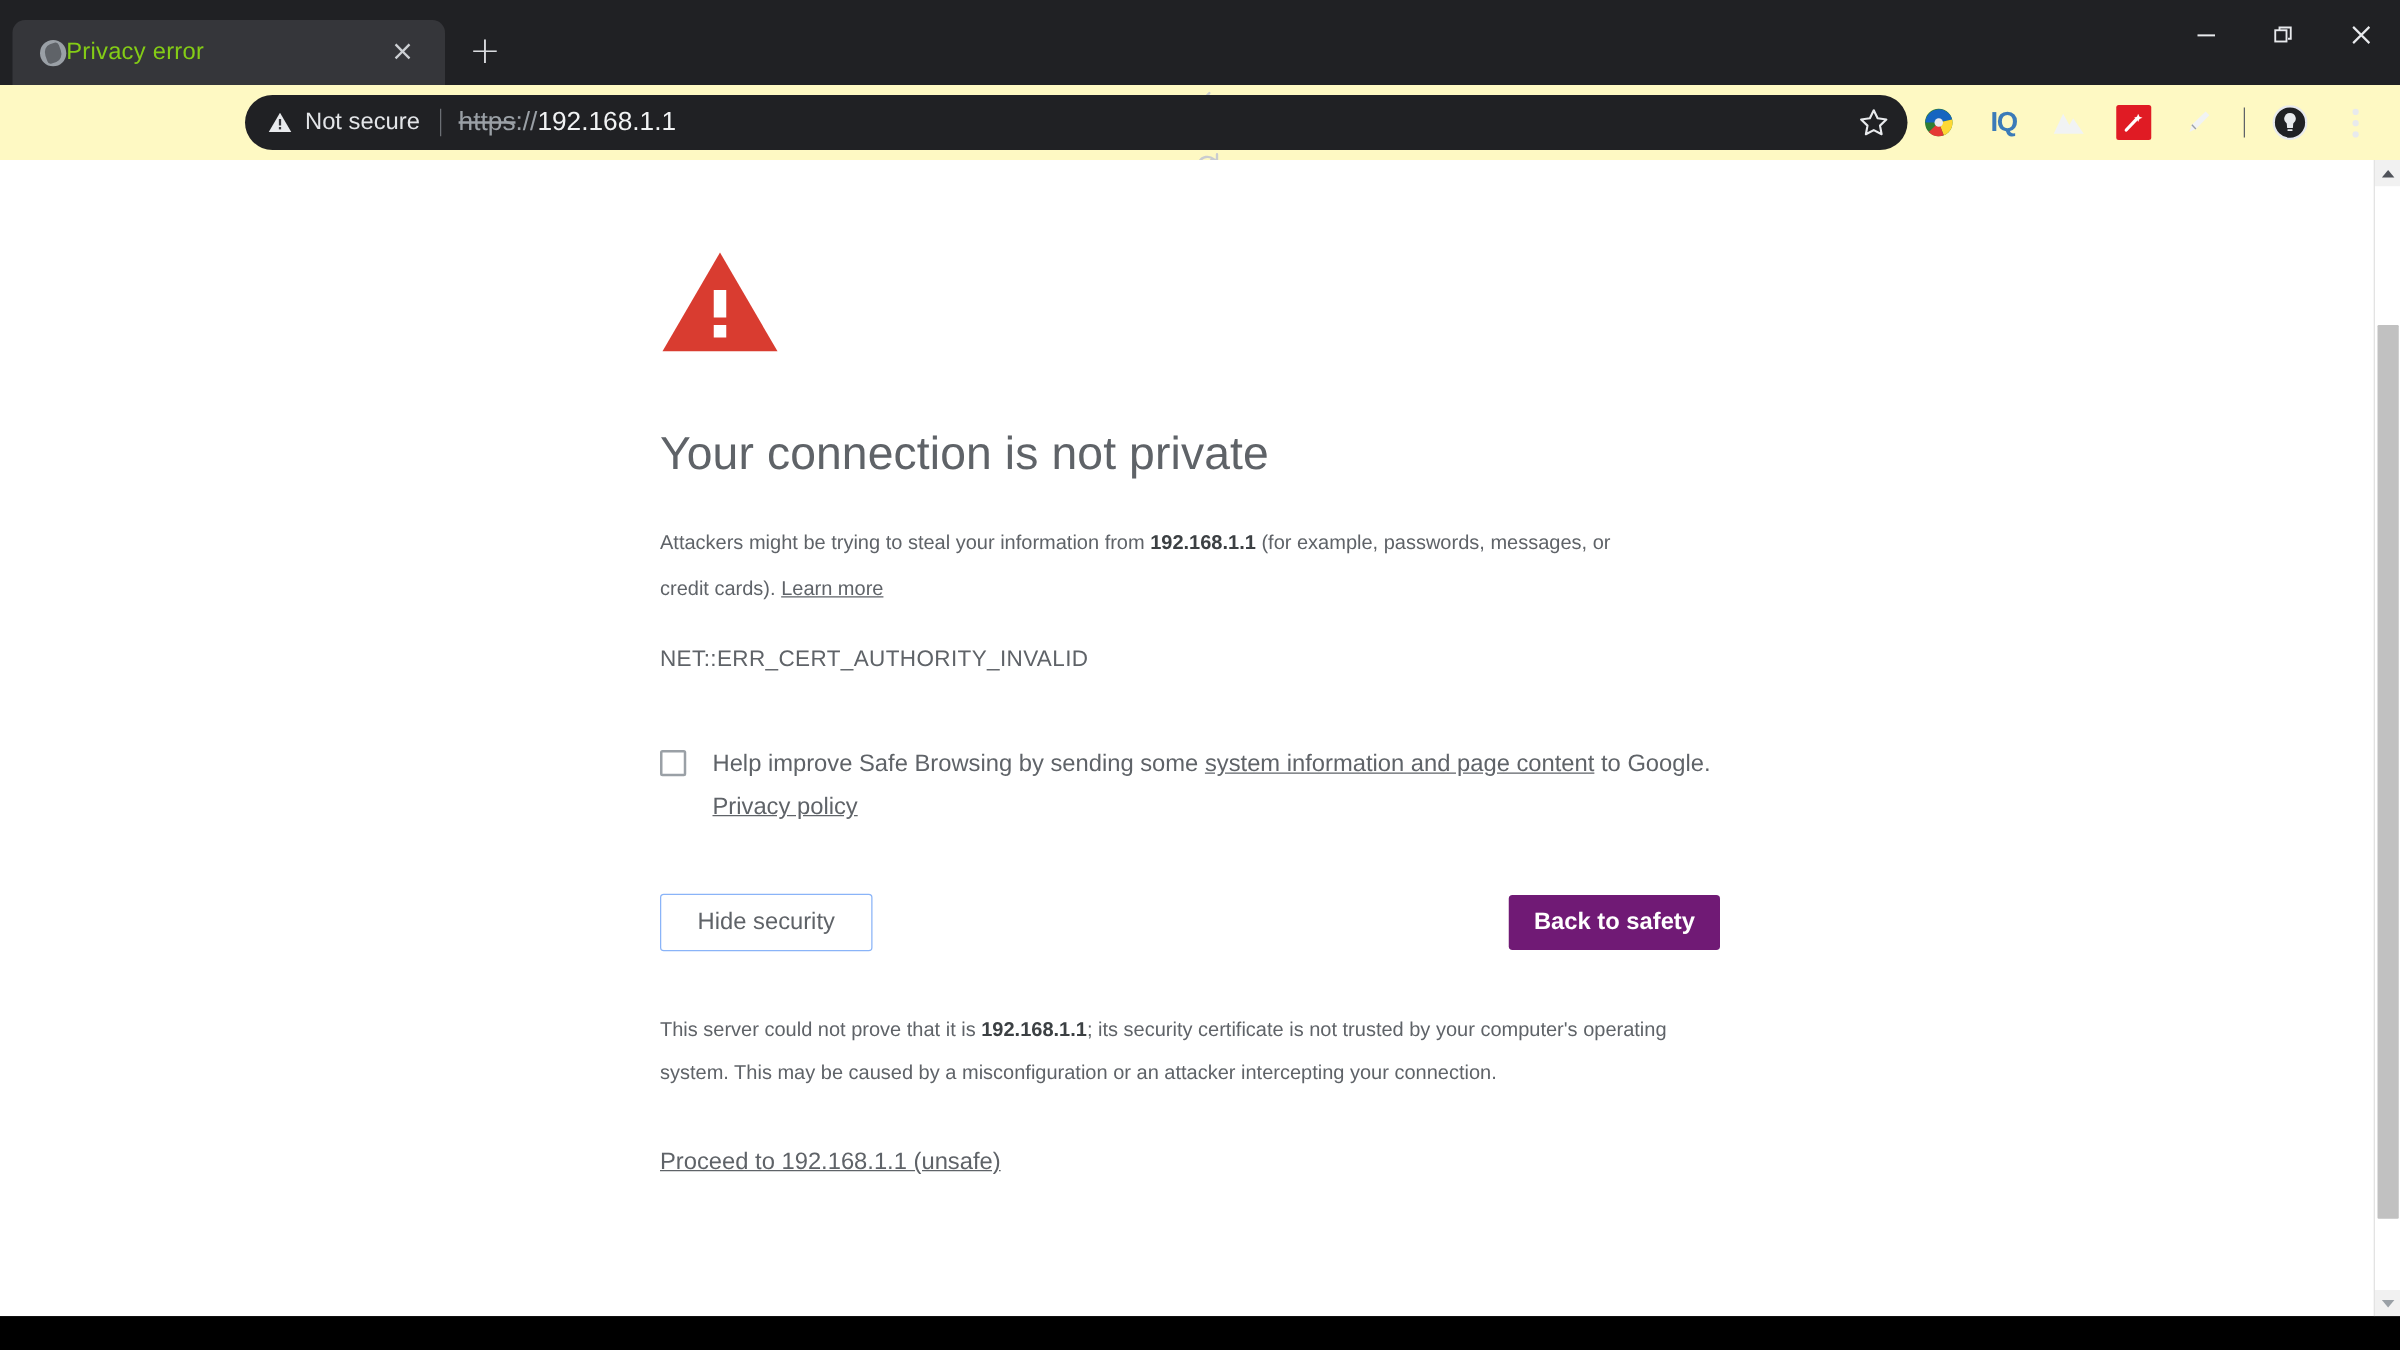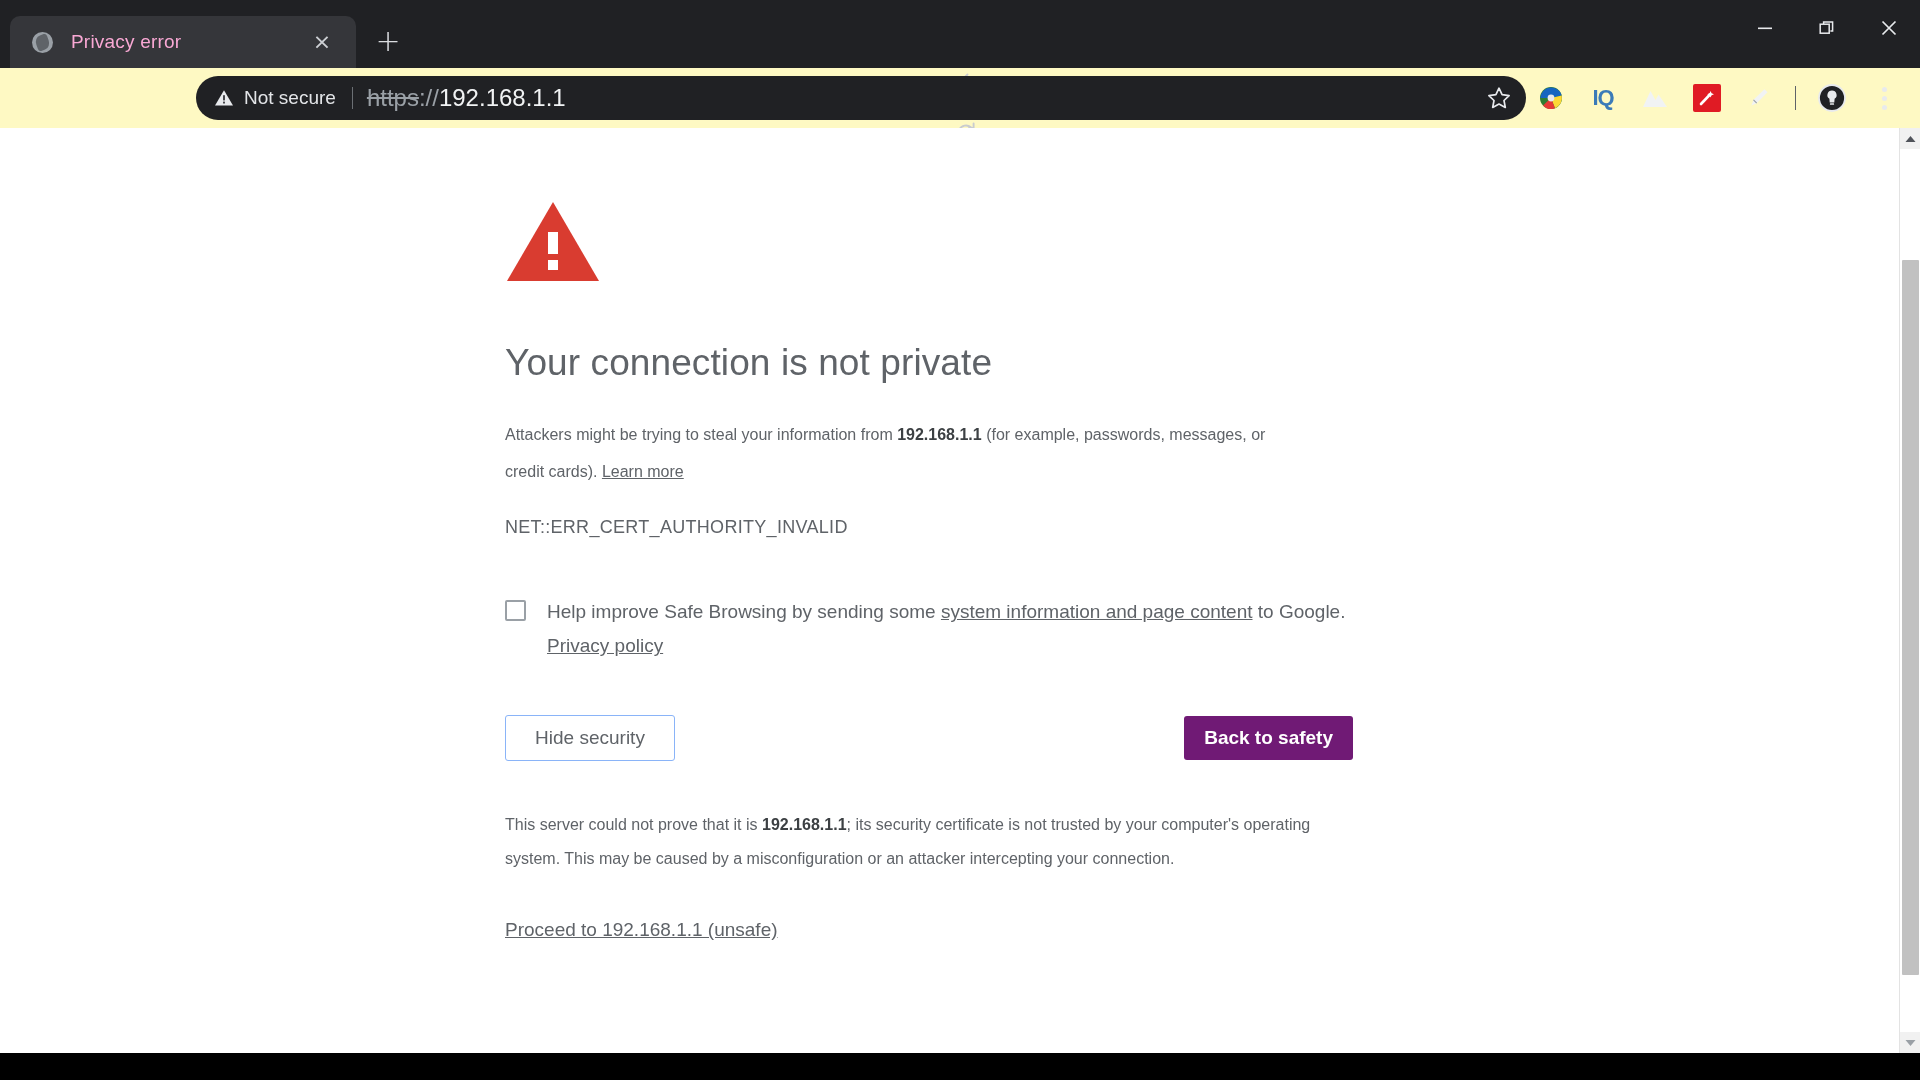--- a/index.html
+++ b/index.html
@@ -42,22 +42,21 @@
   }
   .tab-favicon::before {
     content: "";
     position: absolute; left: 4px; top: 3px;
     width: 13px; height: 15px;
     background: #5f6368;
     border-radius: 50% 20% 50% 20%;
     transform: rotate(-20deg);
   }
   .tab-title {
-    margin-left: 18px;
-    color: #f9a8d4;
+    color: #84cc16;
     font-size: 19px;
     letter-spacing: .2px;
     white-space: nowrap;
     overflow: hidden;
     text-overflow: ellipsis;
     max-width: 215px;
   }
   .tab-close {
     position: absolute; right: 22px; top: 50%;
     transform: translateY(-50%);
@@ -122,21 +121,21 @@
     margin-left: 10px;
     white-space: nowrap;
   }
   .omni-sep {
     width: 1px; height: 22px;
     background: #6b6f74;
     margin: 0 14px 0 16px;
     flex: 0 0 auto;
   }
   .url {
-    font-size: 24px;
+    font-size: 21px;
     color: #e8eaed;
     white-space: nowrap;
   }
   .url .scheme {
     color: #9aa0a6;
     text-decoration: line-through;
   }
   .url .sep { color: #9aa0a6; }
   .url .host { color: #f1f3f4; }
 
@@ -177,21 +176,21 @@
 
   
   .page {
     position: absolute; left: 0; top: 128px;
     width: 1920px; height: 925px;
     background: #ffffff;
     overflow: hidden;
   }
   .content {
     position: absolute;
-    left: 505px; top: 72px;
+    left: 528px; top: 72px;
     width: 860px;
   }
   .warn-triangle { width: 96px; height: 84px; display:block; }
 
   .headline {
     margin-top: 56px;
     font-size: 37px;
     color: #5f6368;
     font-weight: 400;
     letter-spacing: .1px;

